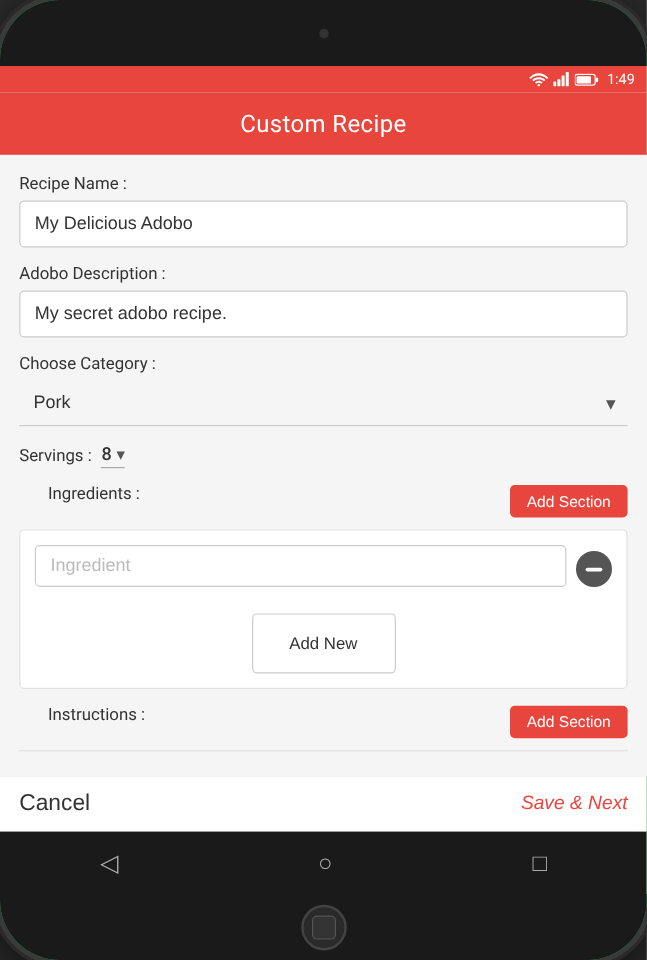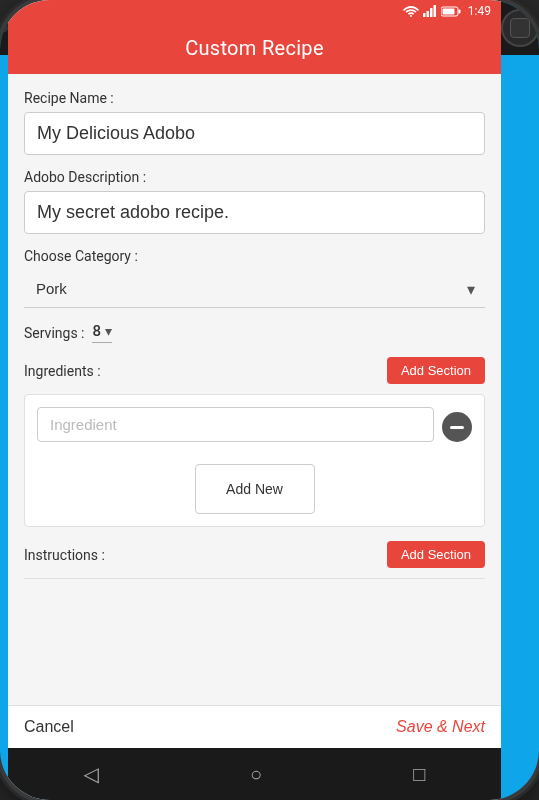--- a/index.html
+++ b/index.html
@@ -9,26 +9,27 @@
       display: flex;
       justify-content: center;
       align-items: center;
       min-height: 100vh;
       font-family: 'Roboto', Arial, sans-serif;
     }
 
     .device {
       width: 539px;
       height: 800px;
-      background: #0ea5e9;
+      background: #22c55e;
       border-radius: 50px;
       position: relative;
       box-shadow: 0 0 0 4px #3a3a3a, 0 0 0 7px #2a2a2a, 0 10px 40px rgba(0,0,0,0.8);
       overflow: hidden;
       display: flex;
+      flex-direction: column;
     }
 
     
     .device-top {
       height: 55px;
       background: #1a1a1a;
       display: flex;
       align-items: center;
       justify-content: center;
       flex-shrink: 0;
@@ -97,21 +98,21 @@
       color: #333;
       margin-bottom: 6px;
       display: block;
     }
 
     .text-input {
       width: 100%;
       padding: 10px 12px;
       border: 1px solid #ccc;
       border-radius: 4px;
-      font-size: 18px;
+      font-size: 15px;
       color: #333;
       background: white;
       outline: none;
       margin-bottom: 14px;
     }
 
     .text-input::placeholder {
       color: #aaa;
     }
 
@@ -172,23 +173,24 @@
       border-bottom: 1px solid #aaa;
       padding-bottom: 2px;
       display: flex;
       align-items: center;
       gap: 4px;
     }
 
     
     .section-header-row {
       display: flex;
-      align-items: center;
+      align-items: flex-start;
       justify-content: space-between;
       margin-bottom: 10px;
+      margin-left: 24px;
     }
 
     .section-title {
       font-size: 14px;
       color: #333;
     }
 
     .add-section-btn {
       background: #e8453c;
       color: white;
@@ -277,21 +279,21 @@
       background: white;
       padding: 12px 16px;
       display: flex;
       align-items: center;
       justify-content: space-between;
       border-top: 1px solid #e0e0e0;
       flex-shrink: 0;
     }
 
     .cancel-btn {
-      font-size: 16px;
+      font-size: 19px;
       color: #333;
       background: none;
       border: none;
       cursor: pointer;
       font-weight: 500;
     }
 
     .save-next-btn {
       font-size: 16px;
       color: #e8453c;

